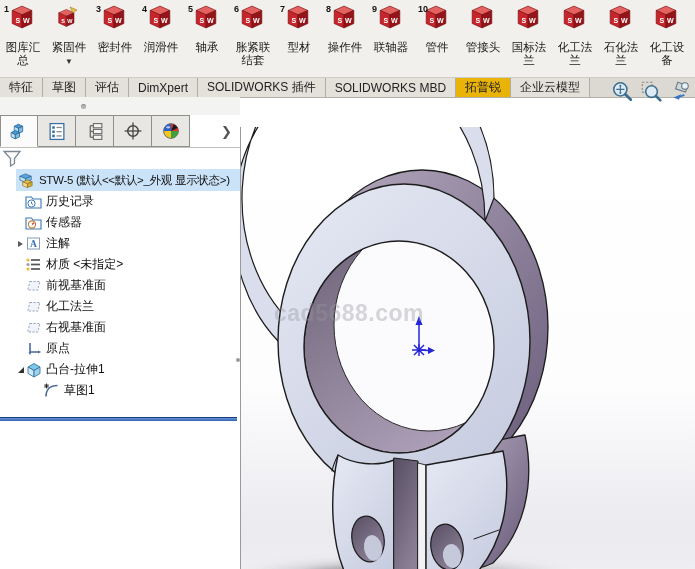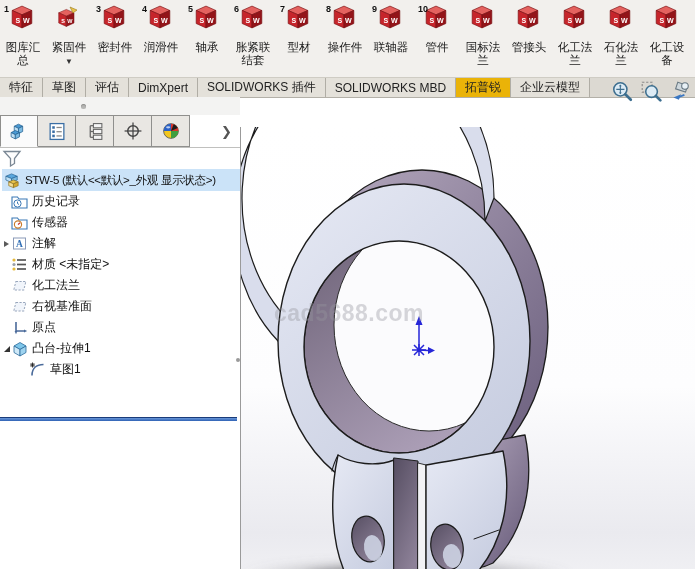--- a/index.html
+++ b/index.html
@@ -31,21 +31,21 @@
   #panel-strip .dot{position:absolute;left:81px;top:7px;width:5px;height:5px;border-radius:50%;
                     background:#b6b6b4;box-shadow:inset 0 1px 1px #8d8d8b;}
   #ptabs{position:absolute;left:0;top:18px;width:240px;height:32px;display:flex;align-items:stretch;
          border-bottom:1px solid #c0c0be;background:#fff;}
   .ptab{width:38px;flex:0 0 38px;display:flex;align-items:center;justify-content:center;
         background:#e9e7e3;border:1px solid #8f8f8d;border-left-width:0;box-sizing:border-box;}
   .ptab:first-child{border-left-width:1px;}
   .ptab.active{background:#fbfbfb;border-bottom-color:#fbfbfb;}
   .pexpand{margin-left:auto;margin-right:8px;align-self:center;color:#555;font-size:13px;}
   #filter-row{position:absolute;left:2px;top:52px;width:236px;height:20px;}
-  #tree{position:absolute;left:2px;top:72px;width:240px;}
+  #tree{position:absolute;left:16px;top:72px;width:240px;}
   .trow{height:21px;display:flex;align-items:center;font-size:12px;color:#111;white-space:nowrap;}
   .trow.root{height:22px;background:#cbe3f8;font-size:11.5px;letter-spacing:-0.3px;}
   .arrow-slot{width:9px;flex:0 0 9px;display:flex;justify-content:center;}
   .tri-collapsed{width:0;height:0;border-top:3.5px solid transparent;border-bottom:3.5px solid transparent;
                  border-left:5px solid #5a5a5a;}
   .tri-expanded{width:0;height:0;border:3.5px solid transparent;border-bottom-color:#333;border-right-color:#333;}
   .indent1{width:18px;flex:0 0 18px;}
   .ticon{width:17px;height:17px;margin-right:4px;flex:0 0 17px;}
   .trow.root .ticon{margin-left:2px;}
   #rollback{position:absolute;left:0;top:320px;width:237px;height:3px;
@@ -178,30 +178,30 @@
       </span>
     <span class="tlabel2">管件</span>
   </div>
   <div class="titem">
     <span class="ticonwrap">
         <svg width="22" height="24" viewBox="0 0 20 22">
           <use href="#swcube"></use>
         </svg>
         <span class="tnum"></span>
       </span>
+    <span class="tlabel2">管接头</span>
+  </div>
+  <div class="titem">
+    <span class="ticonwrap">
+        <svg width="22" height="24" viewBox="0 0 20 22">
+          <use href="#swcube"></use>
+        </svg>
+        <span class="tnum"></span>
+      </span>
     <span class="tlabel2">国标法兰</span>
-  </div>
-  <div class="titem">
-    <span class="ticonwrap">
-        <svg width="22" height="24" viewBox="0 0 20 22">
-          <use href="#swcube"></use>
-        </svg>
-        <span class="tnum"></span>
-      </span>
-    <span class="tlabel2">管接头</span>
   </div>
   <div class="titem">
     <span class="ticonwrap">
         <svg width="22" height="24" viewBox="0 0 20 22">
           <use href="#swcube"></use>
         </svg>
         <span class="tnum"></span>
       </span>
     <span class="tlabel2">化工法兰</span>
   </div>
@@ -365,20 +365,27 @@
       <span class="arrow-slot"></span>
       <svg class="ticon" viewBox="0 0 17 17">
         <circle cx="3" cy="4" r="1.6" fill="#e5b93c"></circle>
           <line x1="6" y1="4" x2="15" y2="4" stroke="#555" stroke-width="1.7"></line>
         <circle cx="3" cy="8.5" r="1.6" fill="#9aa0a8"></circle>
           <line x1="6" y1="8.5" x2="15" y2="8.5" stroke="#555" stroke-width="1.7"></line>
         <circle cx="3" cy="13" r="1.6" fill="#e5b93c"></circle>
           <line x1="6" y1="13" x2="15" y2="13" stroke="#555" stroke-width="1.7"></line>
       </svg>
       <span>材质 &lt;未指定&gt;</span>
+    </div>
+    <div class="trow">
+      <span class="arrow-slot"></span>
+      <svg class="ticon" viewBox="0 0 17 17">
+          <use href="#plane-ic"></use>
+        </svg>
+      <span>前视基准面</span>
     </div>
     <div class="trow">
       <span class="arrow-slot"></span>
       <svg class="ticon" viewBox="0 0 17 17">
           <use href="#plane-ic"></use>
         </svg>
       <span>化工法兰</span>
     </div>
     <div class="trow">
       <span class="arrow-slot"></span>

